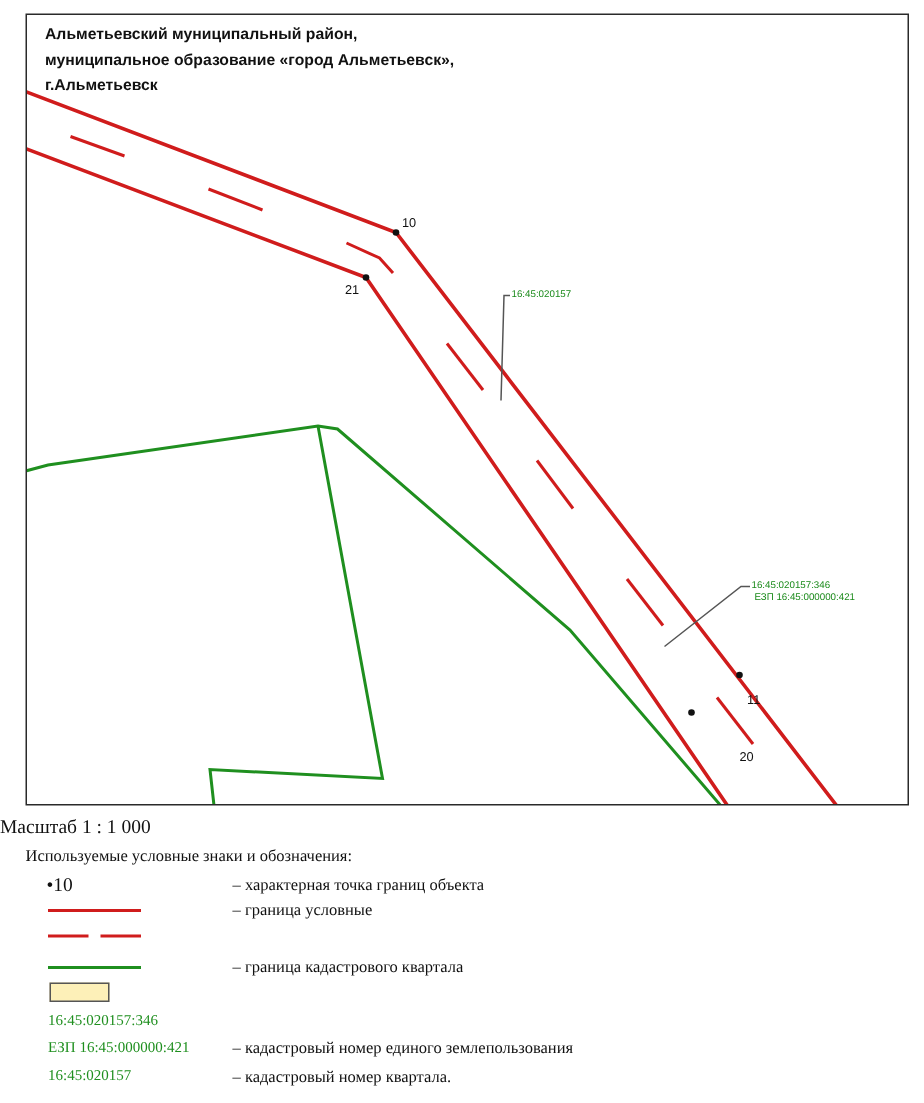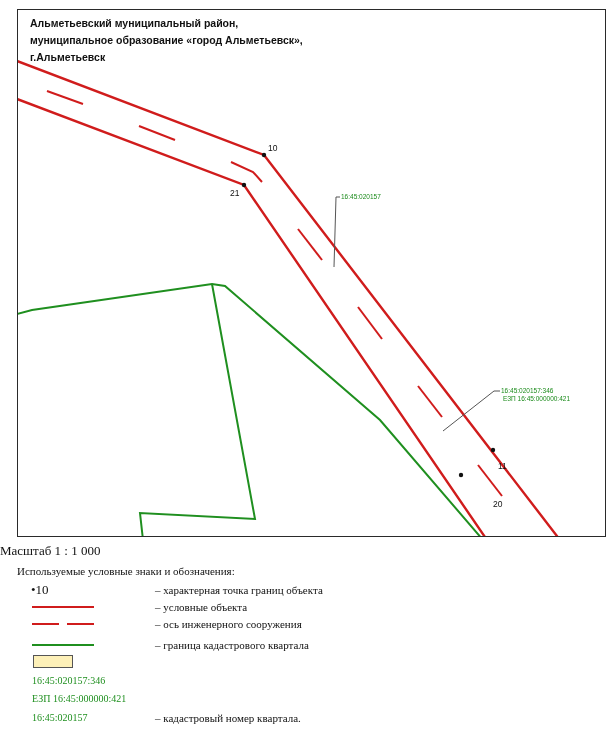--- a/index.html
+++ b/index.html
@@ -84,29 +84,28 @@
   <div class="legend-symbol">
     <span class="sym-text-pt">•10</span>
   </div>
   <span class="legend-desc">– характерная точка границ объекта</span>
 </div>
 
 <div class="legend-row" style="top:598px;">
   <div class="legend-symbol">
     <div class="sym-line" style="border-color:#d01c1c;"></div>
   </div>
-  <span class="legend-desc">– условные объекта</span>
+  <span class="legend-desc">– граница условные</span>
 </div>
 
 <div class="legend-row" style="top:615px;">
   <div class="legend-symbol">
     <div class="sym-dash" style="left:3px; width:27px;"></div>
     <div class="sym-dash" style="left:38px; width:27px;"></div>
   </div>
-  <span class="legend-desc">– ось инженерного сооружения</span>
 </div>
 
 <div class="legend-row" style="top:636px;text-align:right;">
   <div class="legend-symbol">
     <div class="sym-line" style="border-color:#1f8f1f;"></div>
   </div>
   <span class="legend-desc">– граница кадастрового квартала</span>
 </div>
 
 <div class="legend-row" style="top:653px;">
@@ -118,20 +117,21 @@
 <div class="legend-row" style="top:672px;">
   <div class="legend-symbol">
     <span class="sym-text-cad">16:45:020157:346</span>
   </div>
 </div>
 
 <div class="legend-row" style="top:690px;">
   <div class="legend-symbol">
     <span class="sym-text-cad">ЕЗП 16:45:000000:421</span>
   </div>
+  <span class="legend-desc">– кадастровый номер единого землепользования</span>
 </div>
 
 <div class="legend-row" style="top:709px;">
   <div class="legend-symbol">
     <span class="sym-text-cad">16:45:020157</span>
   </div>
   <span class="legend-desc">– кадастровый номер квартала.</span>
 </div>
 
 </body></html>

